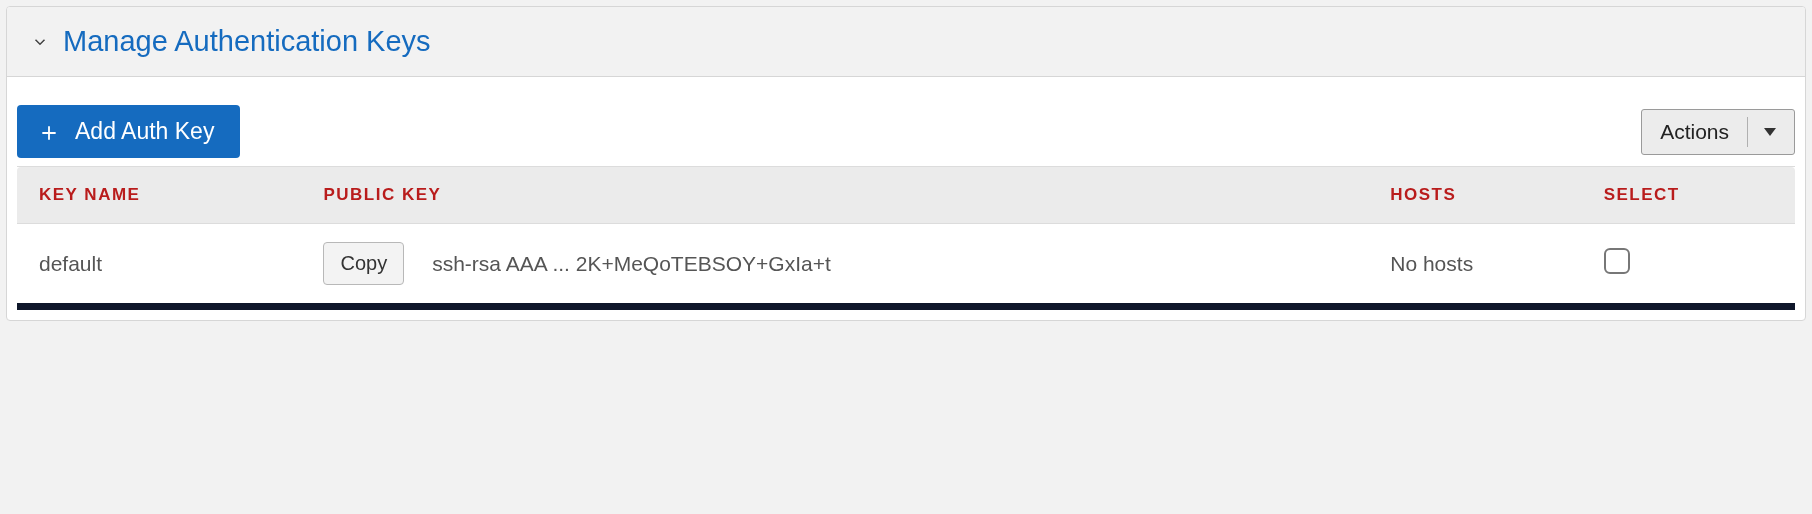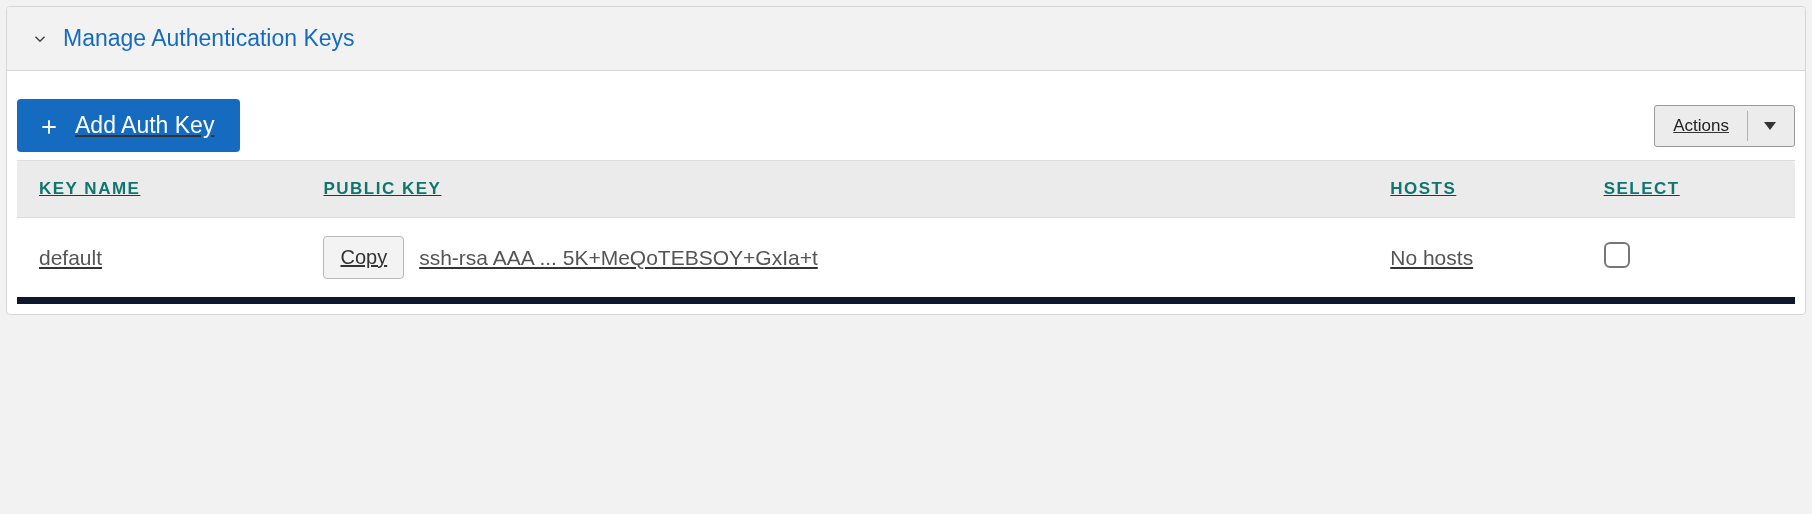--- a/index.html
+++ b/index.html
@@ -36,27 +36,26 @@
   }
   .chevron svg {
     width: 100%;
     height: 100%;
     stroke: #444;
     stroke-width: 2;
     fill: none;
   }
   .panel-title {
     color: #156bbf;
-    font-size: 23px;
+    font-size: 29px;
     font-weight: 400;
     text-align: right;
   }
   .panel-body {
     padding: 28px 10px 10px 10px;
-    text-decoration: underline;
   }
   .toolbar {
     display: flex;
     align-items: center;
     justify-content: space-between;
     padding: 0 0 8px 0;
   }
   .btn-primary {
     display: inline-flex;
     align-items: center;
@@ -80,21 +79,21 @@
     stroke: #fff;
     stroke-width: 2.2;
   }
   .actions-btn {
     display: inline-flex;
     align-items: center;
     background: #ececec;
     border: 1px solid #9a9a9a;
     border-radius: 3px;
     cursor: pointer;
-    font-size: 17px;
+    font-size: 21px;
     color: #222;
     padding: 0;
     overflow: hidden;
   }
   .actions-btn .actions-label {
     padding: 10px 18px;
   }
   .actions-btn .divider {
     width: 1px;
     height: 30px;
@@ -117,21 +116,21 @@
     border-collapse: collapse;
   }
   .table thead th {
     background: #ebebeb;
     border-top: 1px solid #dcdcdc;
     border-bottom: 1px solid #dcdcdc;
     text-align: left;
     font-size: 17px;
     font-weight: 700;
     letter-spacing: 1.5px;
-    color: #0f766e;
+    color: #b91c1c;
     padding: 18px 22px;
     text-transform: uppercase;
   }
   .table thead th:first-child {
     border-top-left-radius: 4px;
   }
   .table thead th:last-child {
     border-top-right-radius: 4px;
   }
   .table tbody td {
@@ -141,21 +140,21 @@
     font-size: 21px;
     vertical-align: middle;
   }
   .col-keyname { width: 16%; }
   .col-publickey { width: 60%; }
   .col-hosts { width: 12%; }
   .col-select { width: 12%; margin-top: 32px; }
   .pubkey-cell {
     display: flex;
     align-items: center;
-    gap: 15px;
+    gap: 28px;
   }
   .copy-btn {
     background: #f3f3f3;
     border: 1px solid #b8b8b8;
     border-radius: 4px;
     padding: 9px 16px;
     font-size: 20px;
     color: #333;
     cursor: pointer;
   }
@@ -216,21 +215,21 @@
           <th class="col-hosts">Hosts</th>
           <th class="col-select">Select</th>
         </tr>
       </thead>
       <tbody>
         <tr>
           <td>default</td>
           <td>
             <div class="pubkey-cell">
               <button class="copy-btn">Copy</button>
-              <span>ssh-rsa AAA ... 5K+MeQoTEBSOY+GxIa+t</span>
+              <span>ssh-rsa AAA ... 2K+MeQoTEBSOY+GxIa+t</span>
             </div>
           </td>
           <td>No hosts</td>
           <td>
             <input type="checkbox" class="checkbox" style="">
           </td>
         </tr>
       </tbody>
     </table>
   </div>

